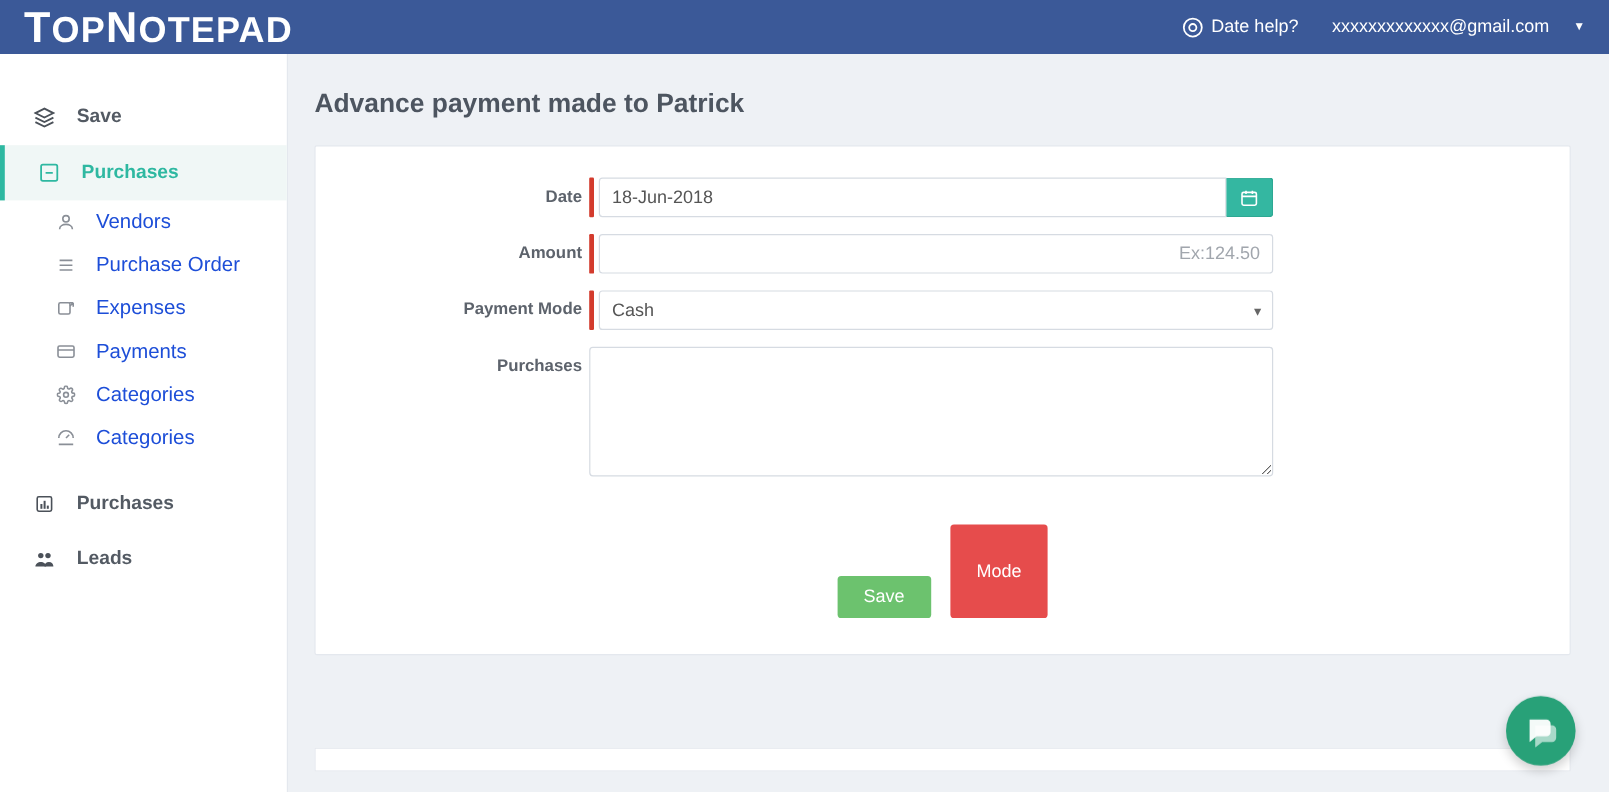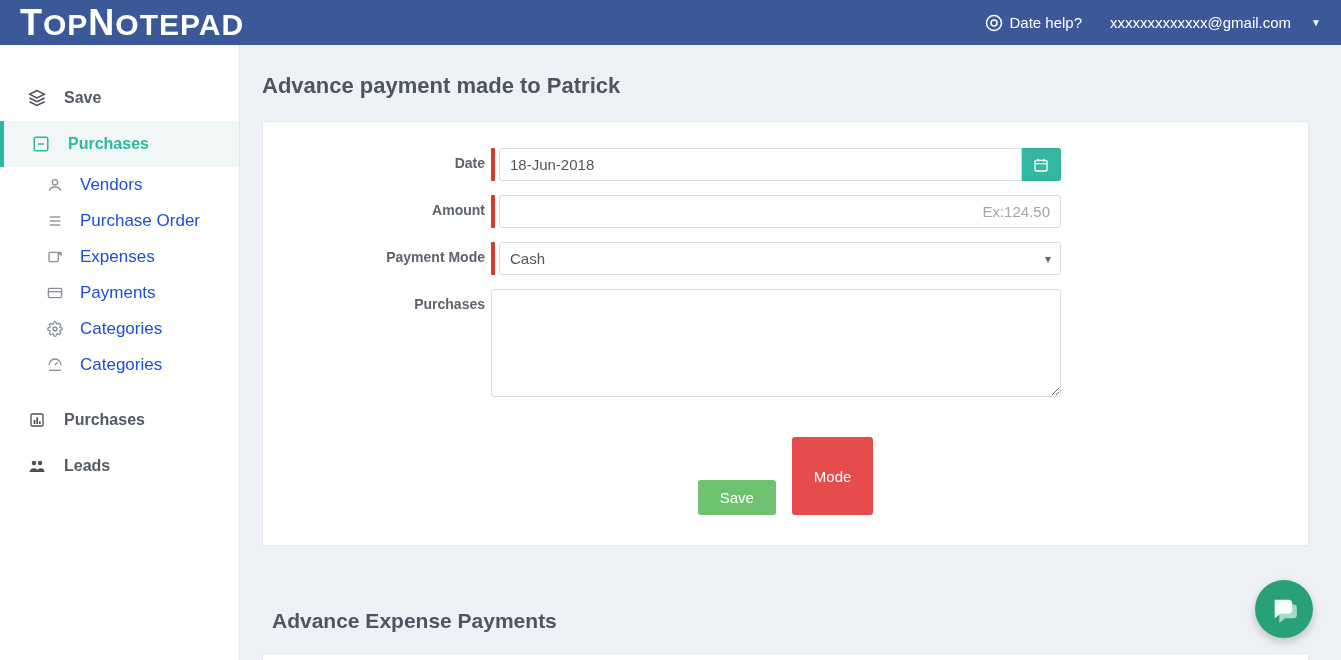--- a/index.html
+++ b/index.html
@@ -401,21 +401,20 @@
         <button class="btn btn-save">Save</button>
         <button class="btn btn-close">Mode</button>
       </div>
     </div>
 
     <div class="hide-link">
       <span class="chev">︽</span>
       <span>Hide</span>
     </div>
 
-    <div class="section-title">Advance Expense Payments</div>
 
     <div class="empty-card"></div>
   </div>
 </div>
 
 <div class="chat-fab">
   <span>
     <svg width="28" height="28" viewBox="0 0 24 24" fill="#fff">
       <path d="M4 4h12a3 3 0 0 1 3 3v6a3 3 0 0 1-3 3H9l-5 4V4z" opacity=".95"></path>
       <path d="M8 8h12a3 3 0 0 1 3 3v6a3 3 0 0 1-3 3h-7l-5 4V8z" opacity=".6"></path>

